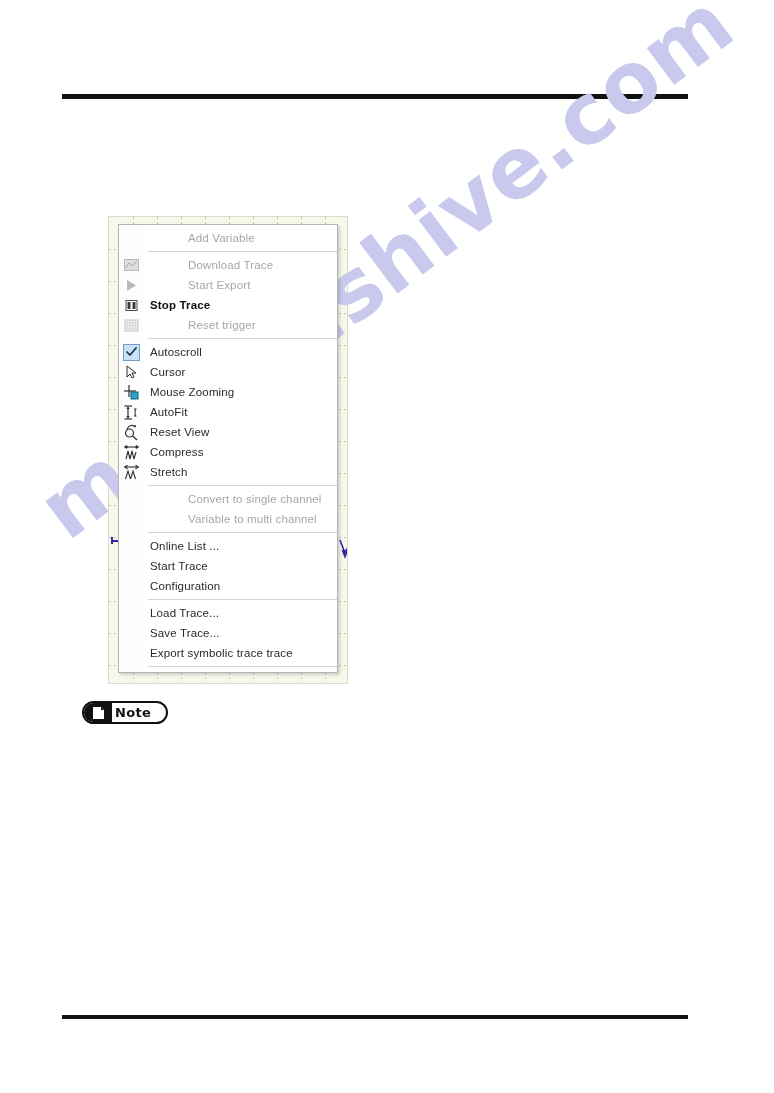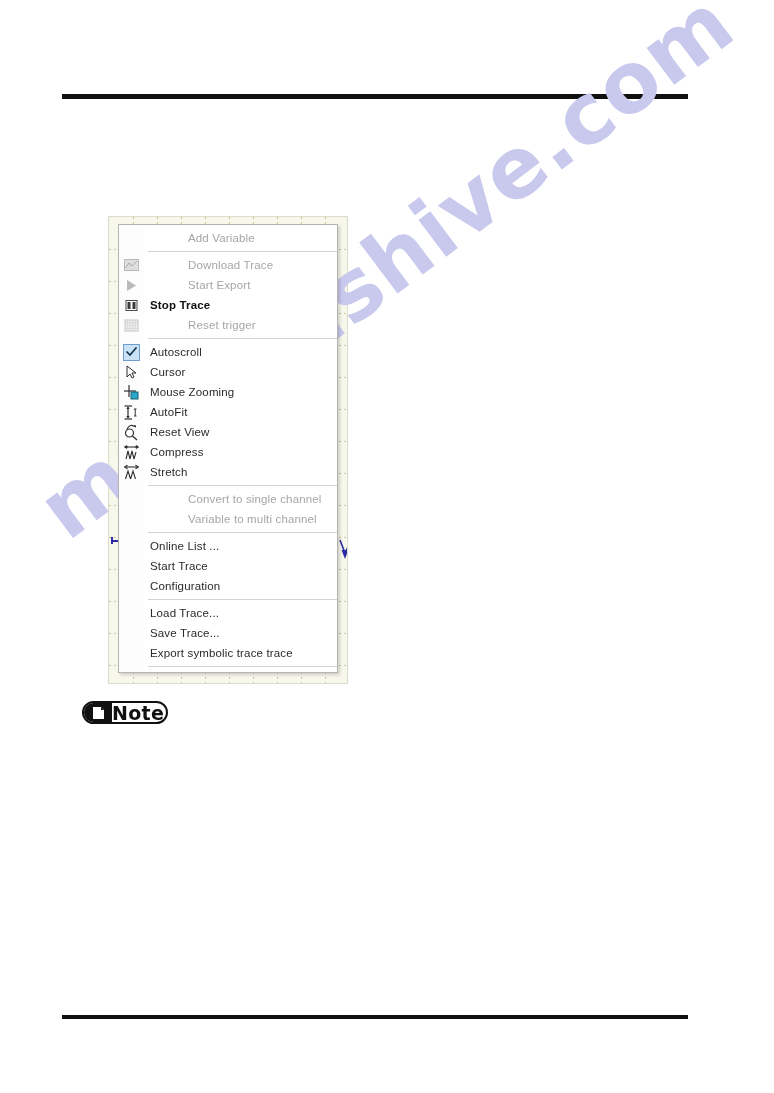--- a/index.html
+++ b/index.html
@@ -200,21 +200,21 @@
     background: #111111;
     display: flex;
     align-items: center;
     justify-content: center;
     flex: 0 0 28px;
   }
   .note-text {
     flex: 1 1 auto;
     text-align: center;
     font-family: "DejaVu Sans", sans-serif;
-    font-size: 19px;
+    font-size: 13px;
     font-weight: 700;
     color: #111111;
     letter-spacing: 0.3px;
     padding-right: 12px;
   }
 </style>
 </head>
 <body>
 
 <div class="page-rule top"></div>

